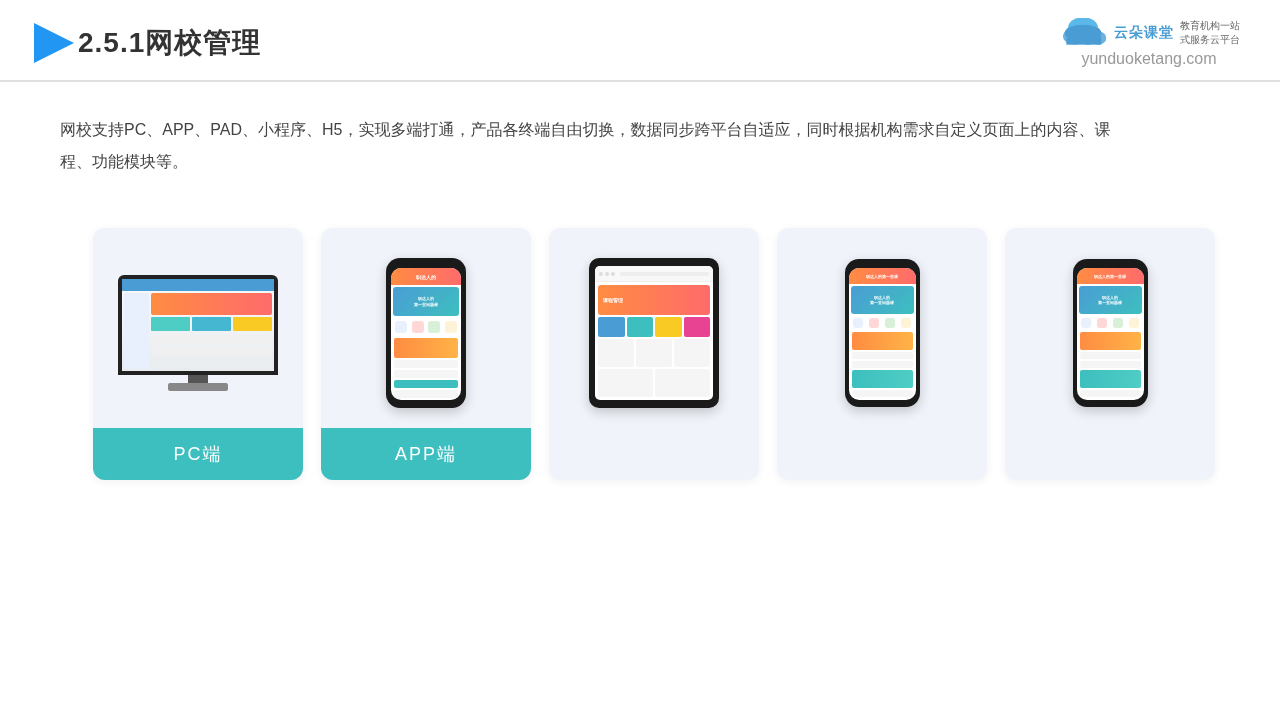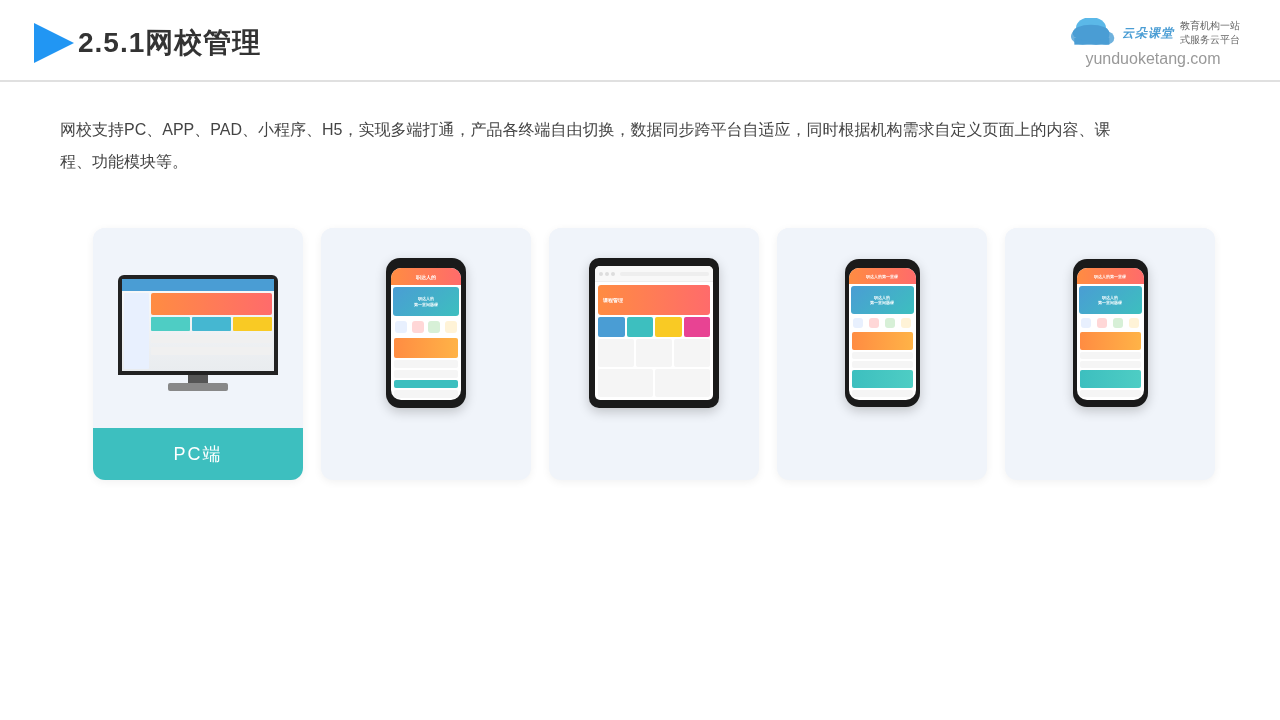--- a/index.html
+++ b/index.html
@@ -49,25 +49,24 @@
       align-items: center;
       gap: 6px;
     }
 
     .cloud-icon-svg {
       width: 50px;
       height: 30px;
     }
 
     .logo-text {
-      font-size: 12px;
+      font-size: 14px;
       color: #4a9dd4;
       font-weight: 600;
       letter-spacing: 1px;
-      font-style: italic;
     }
 
     .logo-url {
       font-size: 16px;
       color: #999;
     }
 
     .logo-tagline {
       font-size: 10px;
       color: #666;
@@ -596,20 +595,21 @@
               <div class="phone-list-item orange-card"></div>
               <div class="phone-list-item"></div>
               <div class="phone-list-item"></div>
               <div class="phone-list-item" style="background:#3dbfbf;"></div>
               <div class="phone-list-item"></div>
             </div>
           </div>
         </div>
       </div>
     </div>
+    <div class="card-label">APP端</div>
   </div>
 
   <div class="card">
     <div class="card-image-area">
       <div class="phone-mockup">
         <div class="tablet-frame">
           <div class="tablet-screen">
             <div class="tablet-header">
               <div class="tablet-nav-dot"></div>
               <div class="tablet-nav-dot"></div>

